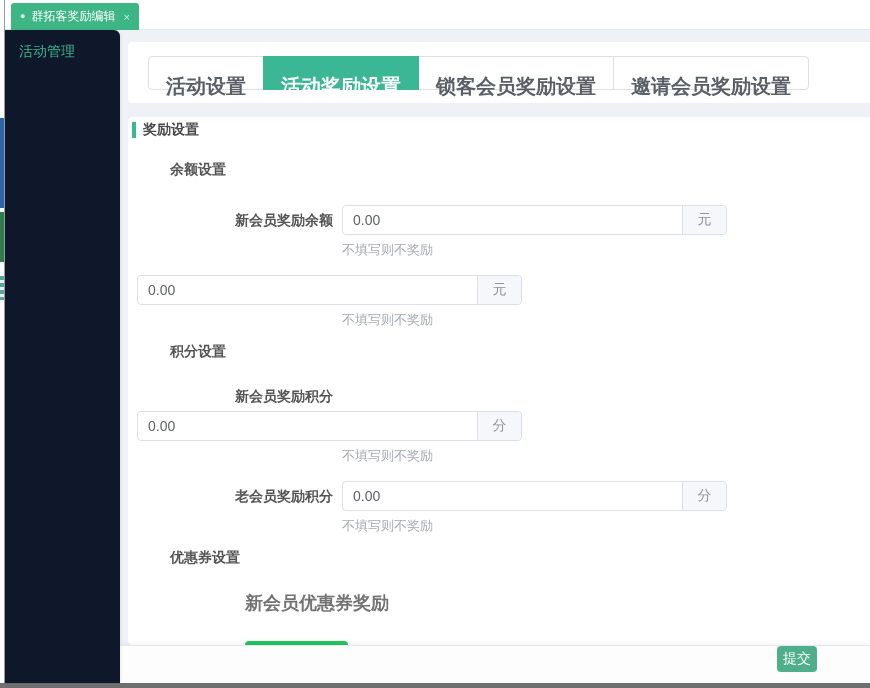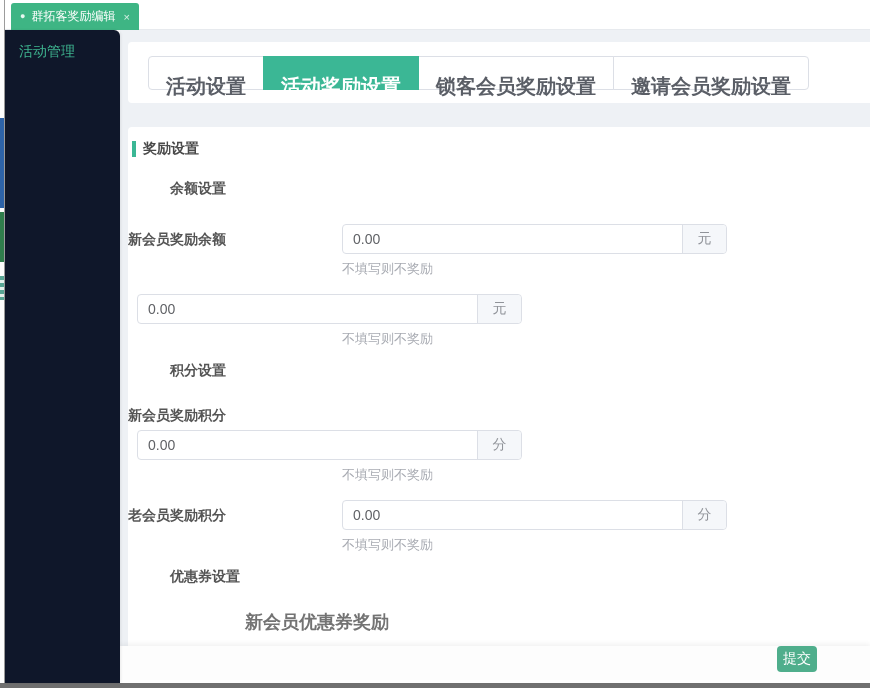--- a/index.html
+++ b/index.html
@@ -65,43 +65,43 @@
     font-size: 20px; font-weight: 600; color: #5a5e66; cursor: pointer;
     white-space: nowrap;
   }
   .btn-group .tab-btn:first-child { border-radius: 4px 0 0 4px; margin-left: 0; }
   .btn-group .tab-btn:last-child  { border-radius: 0 4px 4px 0; }
   .btn-group .tab-btn.active {
     background: #3bb795; border-color: #3bb795; color: #fff; position: relative; z-index: 1;
   }
 
   .content-card {
-    margin: 24px 0 0 8px; background: #fff; height: 528px;
-    border-radius: 4px 0 0 4px; padding-top: 13px; overflow: hidden;
+    margin: 14px 0 0 8px; background: #fff; height: 528px;
+    border-radius: 4px 0 0 4px; padding-top: 4px; overflow: hidden;
   }
   .section-title {
     display: flex; align-items: center; margin-left: 4px;
     font-weight: 700; color: #4a4a4a; font-size: 14px; height: 18px;
   }
   .section-title .bar {
     width: 4px; height: 16px; background: #3bb795; margin-right: 7px;
   }
   .group-title {
     margin: 0 0 0 42px; font-weight: 700; color: #555; font-size: 14px;
   }
   .gt-1 { margin-top: 22px; }
   .gt-2 { margin-top: 14px; }
   .gt-3 { margin-top: 14px; }
 
   .form-row { display: flex; align-items: flex-start; }
   .mt-26 { margin-top: 26px; }
   .mt-20 { margin-top: 20px; flex-direction: column; }
   .mt-16 { margin-top: 16px; }
   .f-label {
-    width: 205px; font-weight: 700; color: #555;
+    width: 205px; text-align: right; font-weight: 700; color: #555;
     line-height: 30px; font-size: 14px; flex: none;
   }
   .f-input {
     margin-left: 9px; width: 385px; height: 30px; display: flex;
     border: 1px solid #dcdfe6; border-radius: 4px; background: #fff;
   }
   .f-input input {
     flex: 1; border: none; outline: none; padding: 0 10px;
     font-size: 14px; color: #606266; background: transparent; min-width: 0;
     font-family: "Liberation Sans", "DejaVu Sans", sans-serif;

